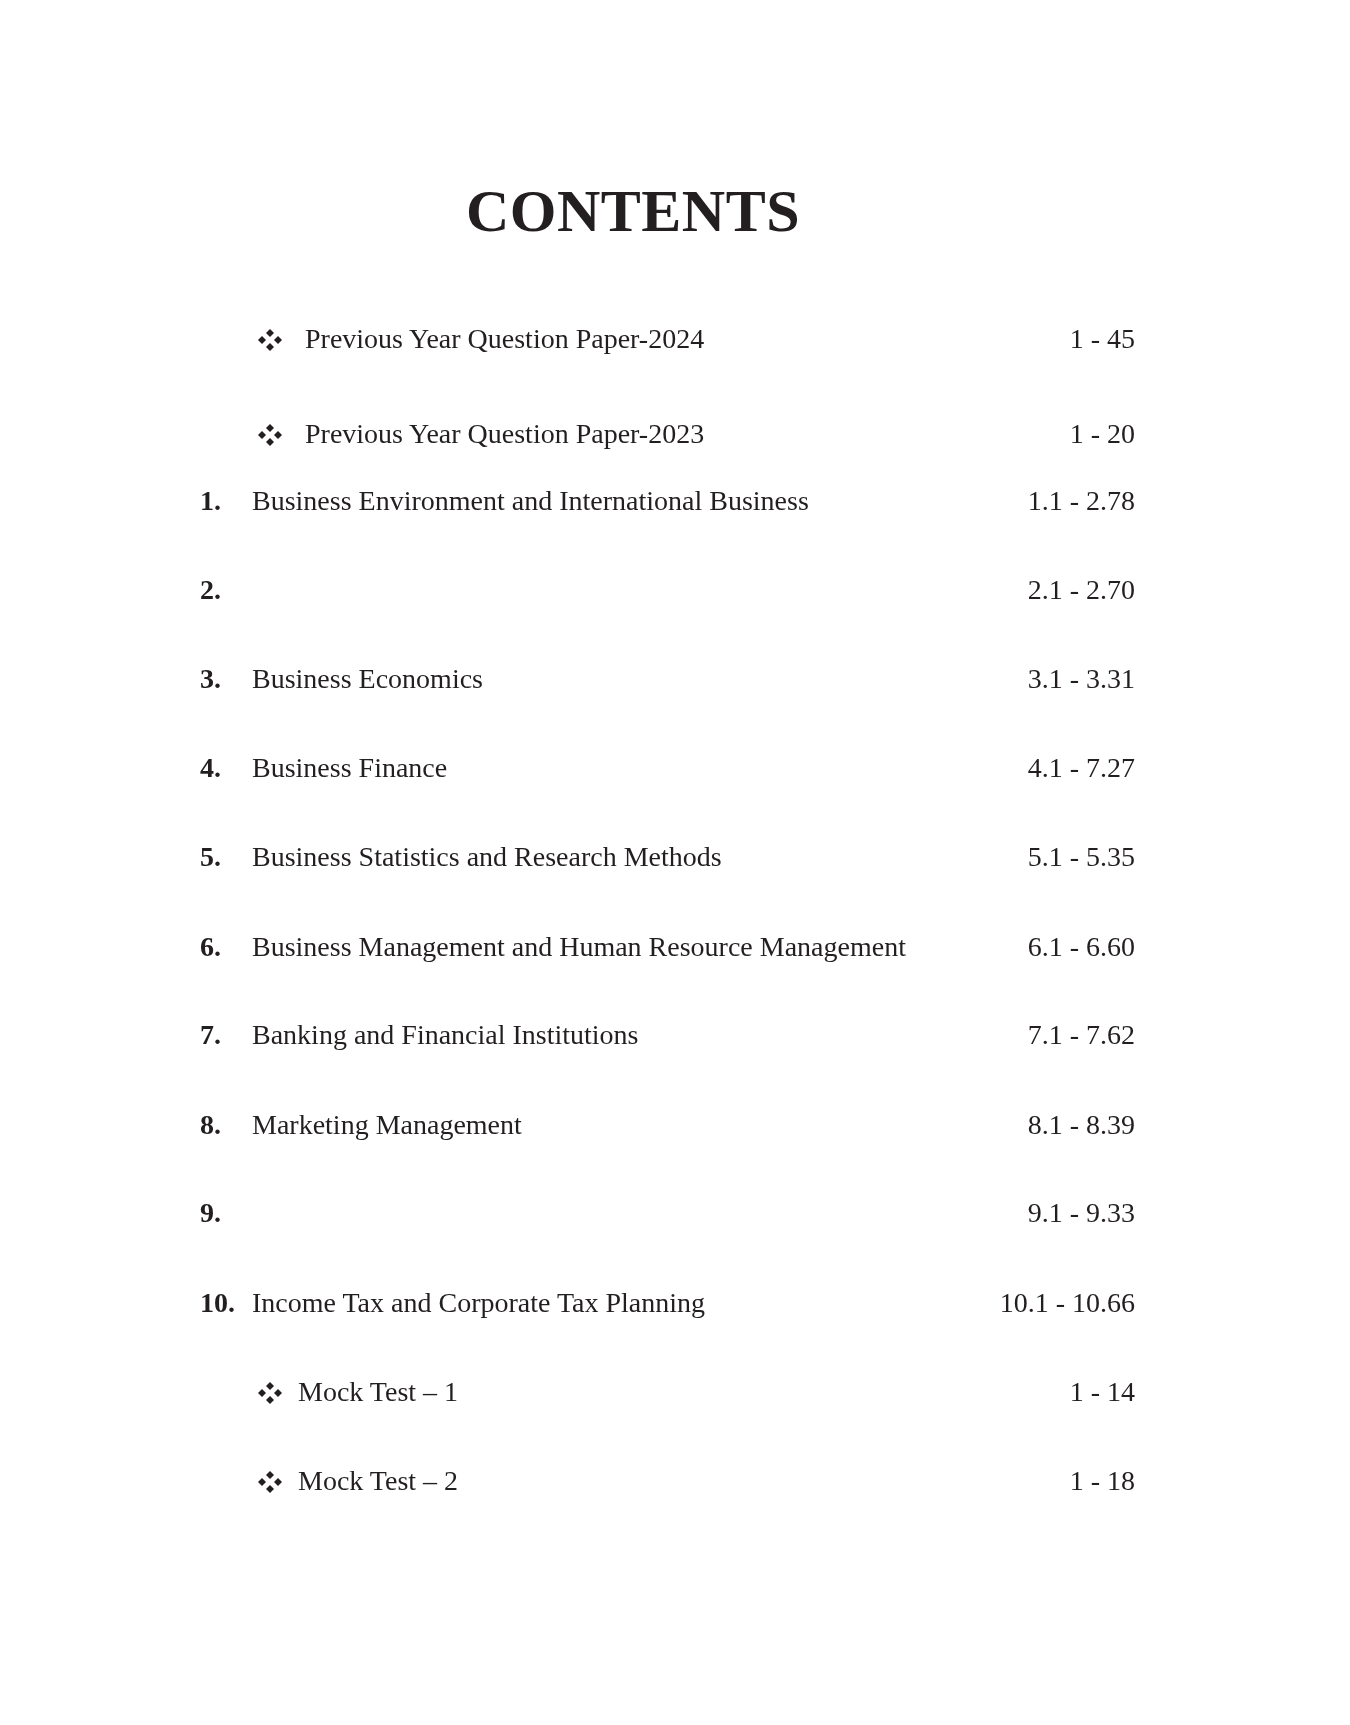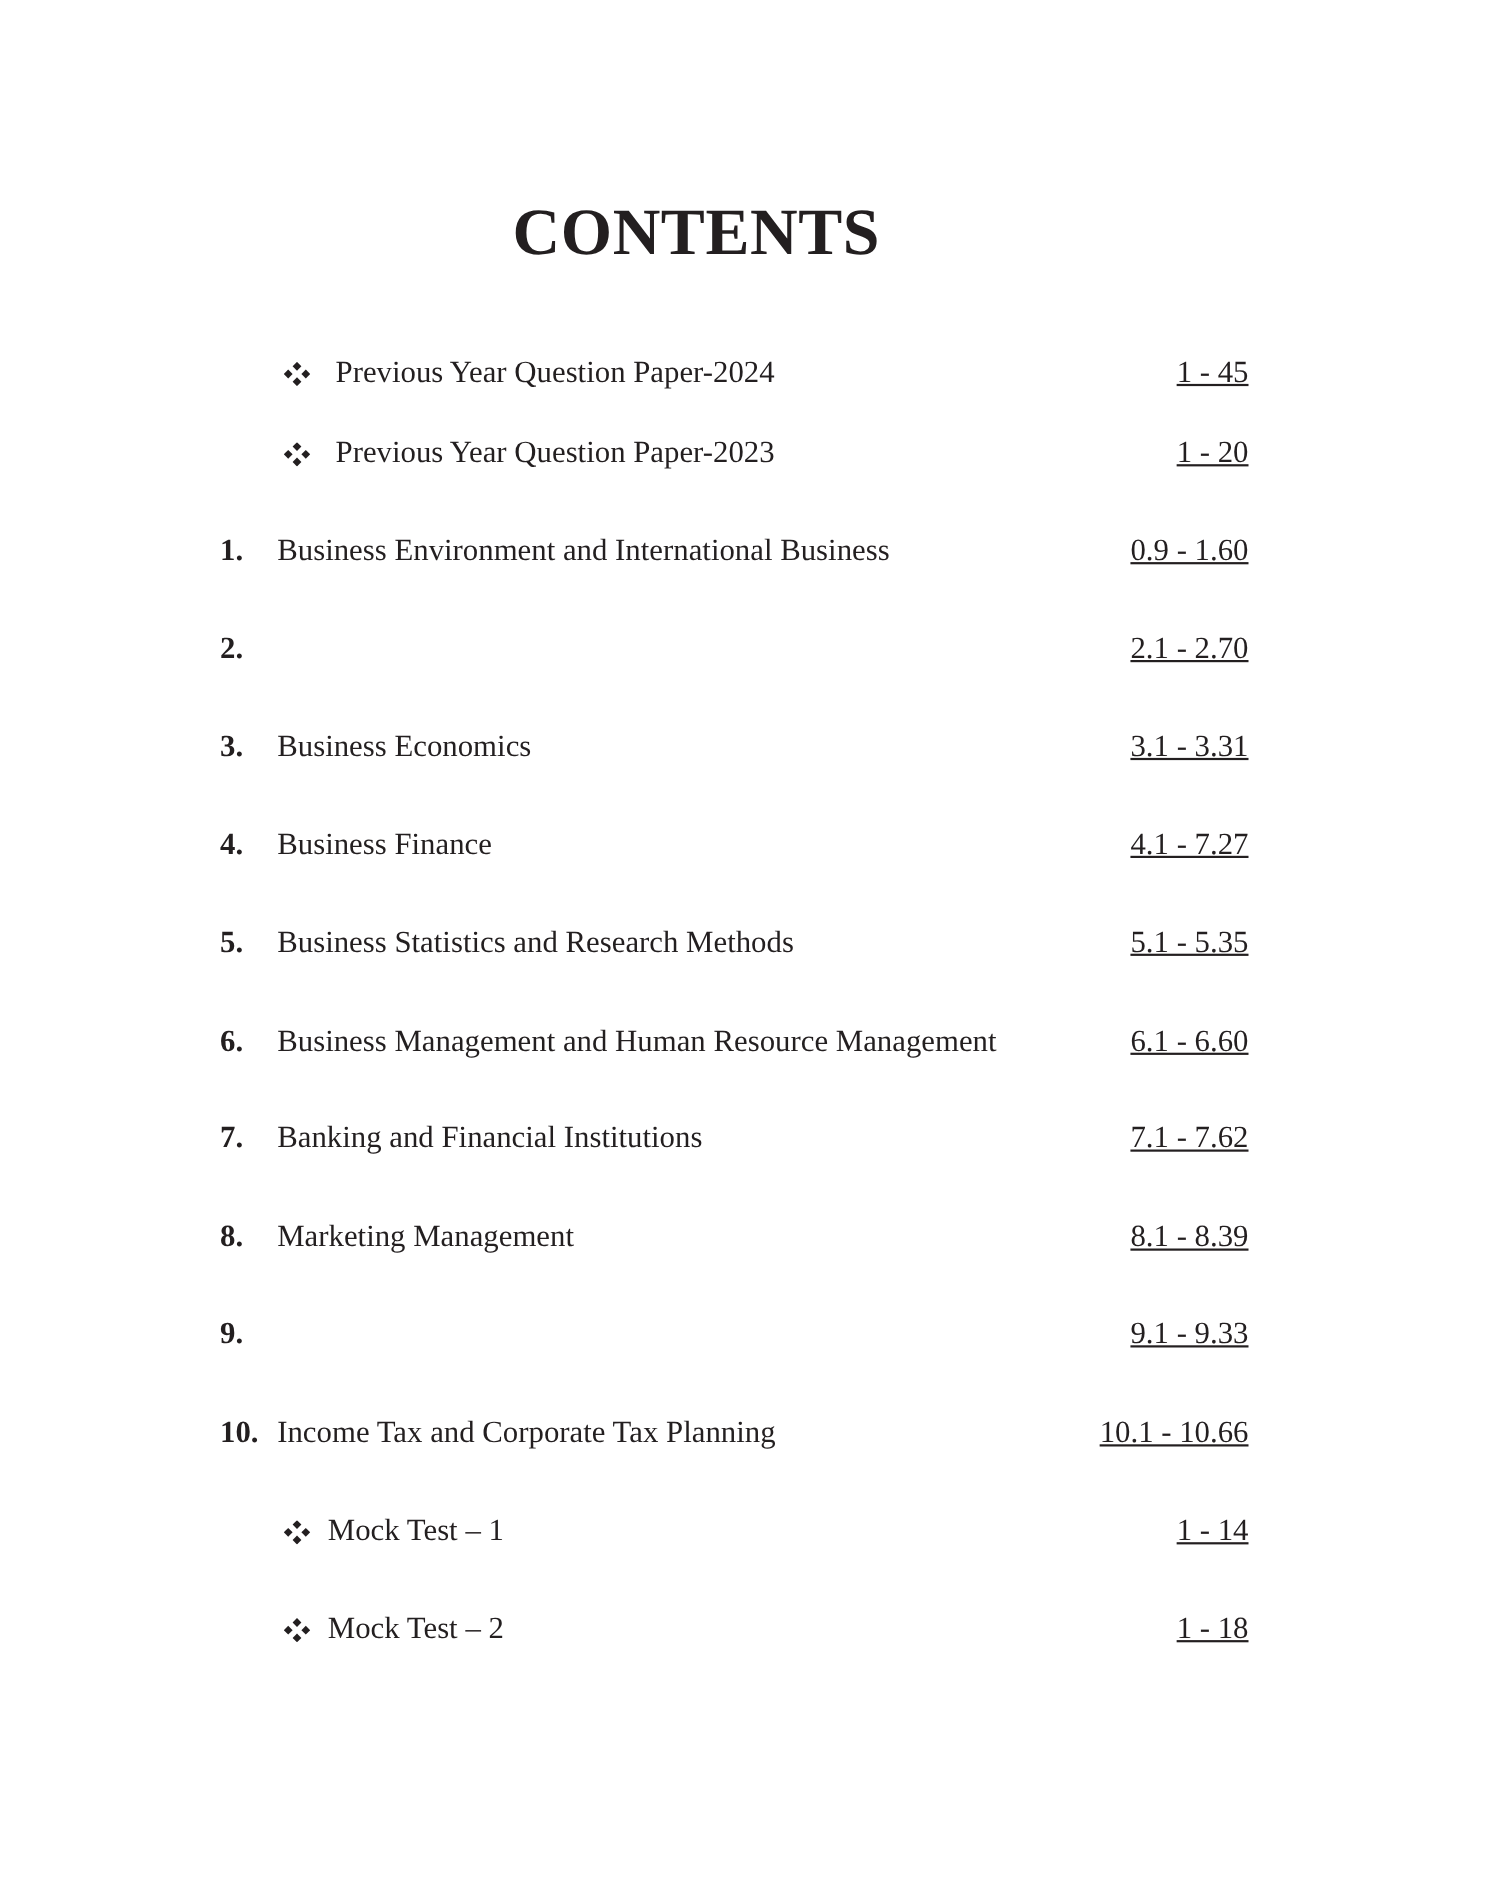--- a/index.html
+++ b/index.html
@@ -70,21 +70,20 @@
       top: 8px;
     }
     .toc-row.bullet .toc-text { left: 105px; font-family: Liberation Serif, serif; }
     .toc-row.bullet.mock .toc-text { left: 98px; }
     .toc-pages {
       position: absolute;
       right: 0;
       top: 0;
       white-space: nowrap;
       text-align: center;
-      text-decoration: underline;
     }
   </style>
 </head>
 <body>
 
 <h1 class="page-title">CONTENTS</h1>
 
 <div class="toc">
 
   <div class="toc-row bullet" style="top:321px">
@@ -95,39 +94,39 @@
             <path d="M4 7 L8 11 L4 15 L0 11 Z"></path>
             <path d="M20 7 L24 11 L20 15 L16 11 Z"></path>
             <path d="M12 14 L16 18 L12 22 L8 18 Z"></path>
           </g>
         </svg>
     </span>
     <span class="toc-text">Previous Year Question Paper-2024</span>
     <span class="toc-pages">1 - 45</span>
   </div>
 
-  <div class="toc-row bullet" style="top:394px">
+  <div class="toc-row bullet" style="top:416px">
     <span class="toc-bullet">
       <svg width="24" height="22" viewBox="0 0 24 22">
           <g fill="#231f20">
             <path d="M12 0 L16 4 L12 8 L8 4 Z"></path>
             <path d="M4 7 L8 11 L4 15 L0 11 Z"></path>
             <path d="M20 7 L24 11 L20 15 L16 11 Z"></path>
             <path d="M12 14 L16 18 L12 22 L8 18 Z"></path>
           </g>
         </svg>
     </span>
     <span class="toc-text">Previous Year Question Paper-2023</span>
     <span class="toc-pages">1 - 20</span>
   </div>
 
   <div class="toc-row" style="top:483px">
     <span class="toc-num">1.</span>
     <span class="toc-text">Business Environment and International Business</span>
-    <span class="toc-pages">0.9 - 1.60</span>
+    <span class="toc-pages">1.1 - 2.78</span>
   </div>
 
   <div class="toc-row" style="top:572px">
     <span class="toc-num">2.</span>
     <span class="toc-pages">2.1 - 2.70</span>
   </div>
 
   <div class="toc-row" style="top:661px">
     <span class="toc-num">3.</span>
     <span class="toc-text">Business Economics</span>

